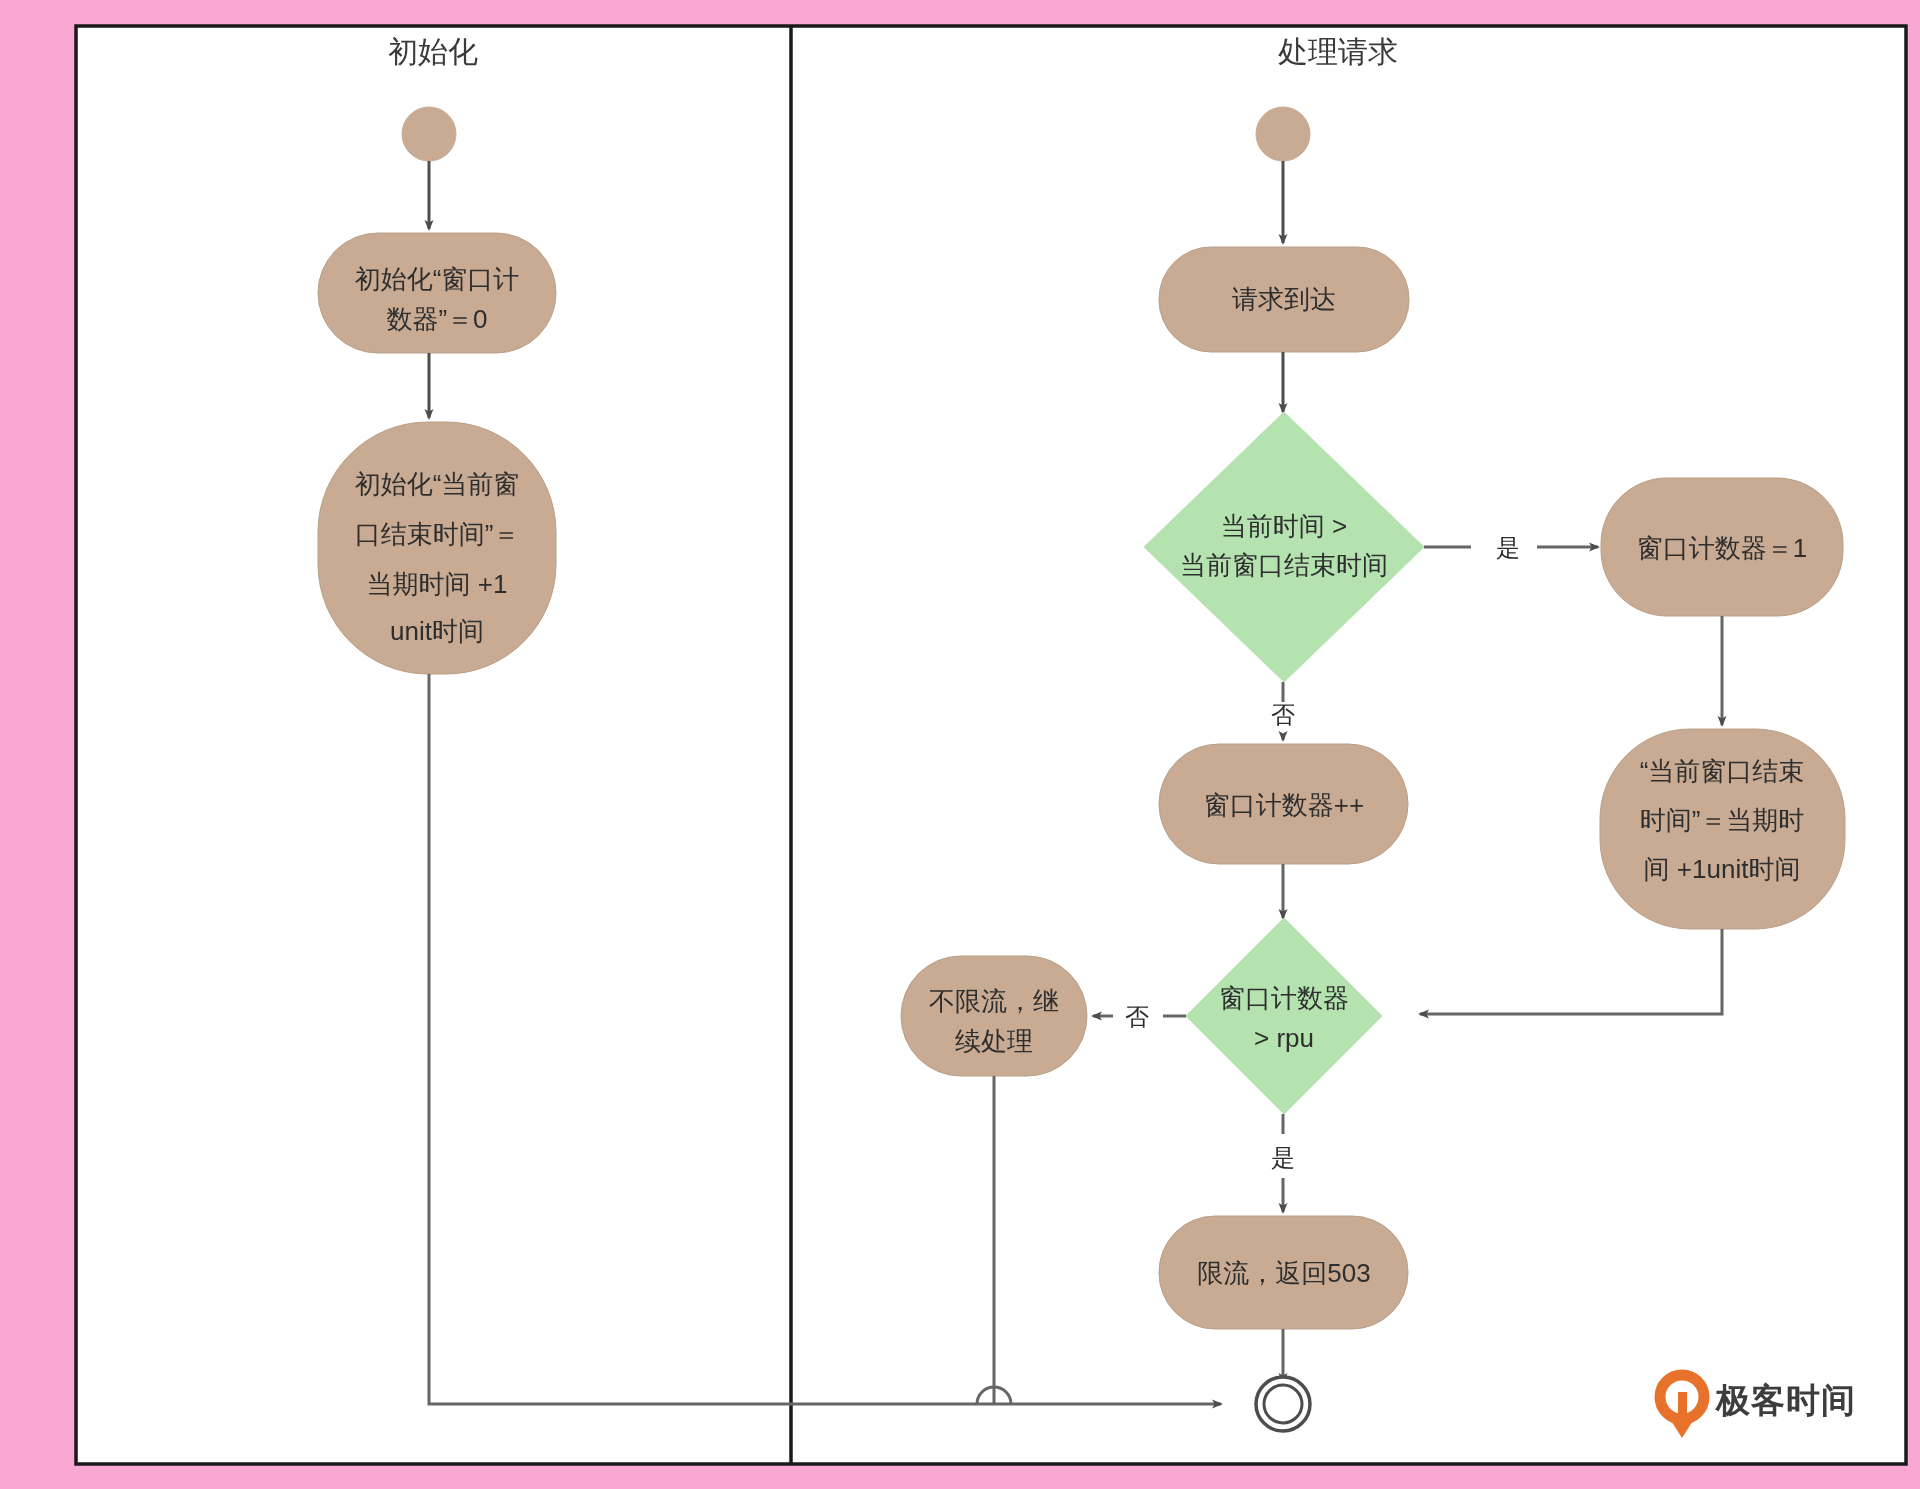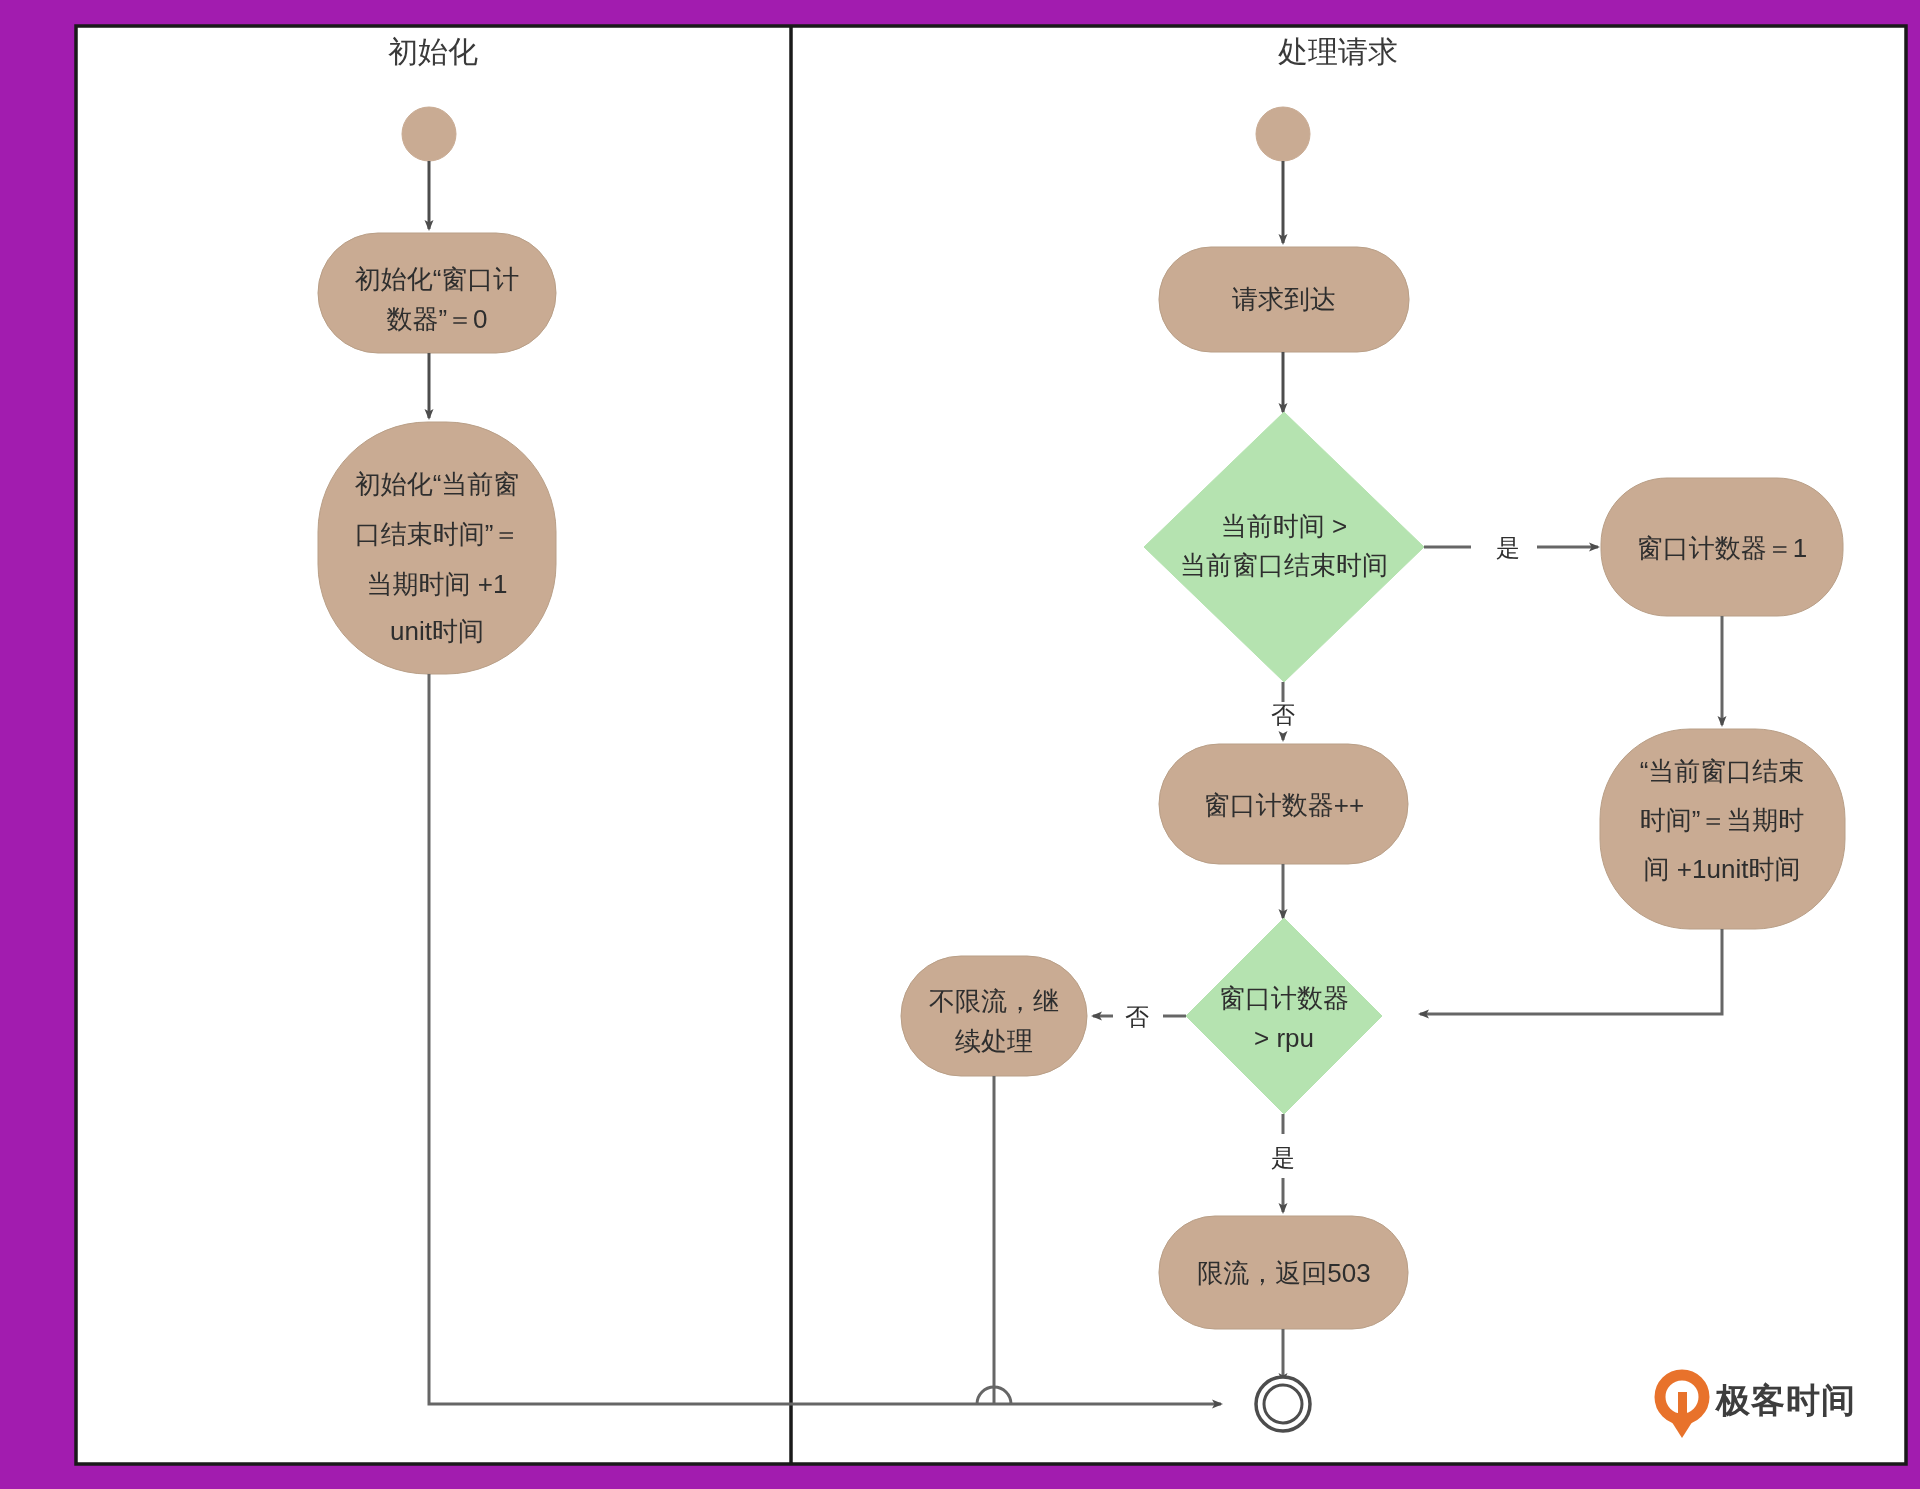--- a/index.html
+++ b/index.html
@@ -7,21 +7,21 @@
     padding: 0;
     background: #ffffff;
   }
   body {
     font-family: "Liberation Sans", "DejaVu Sans", sans-serif;
   }
   #stage {
     position: relative;
     width: 1920px;
     height: 1489px;
-    background: #a21caf;
+    background: #f9a8d4;
     overflow: hidden;
   }
   #diagram {
     position: absolute;
     left: 0;
     top: 0;
   }
   .swim-title {
     font-size: 30px;
     fill: #3a3a3a;

